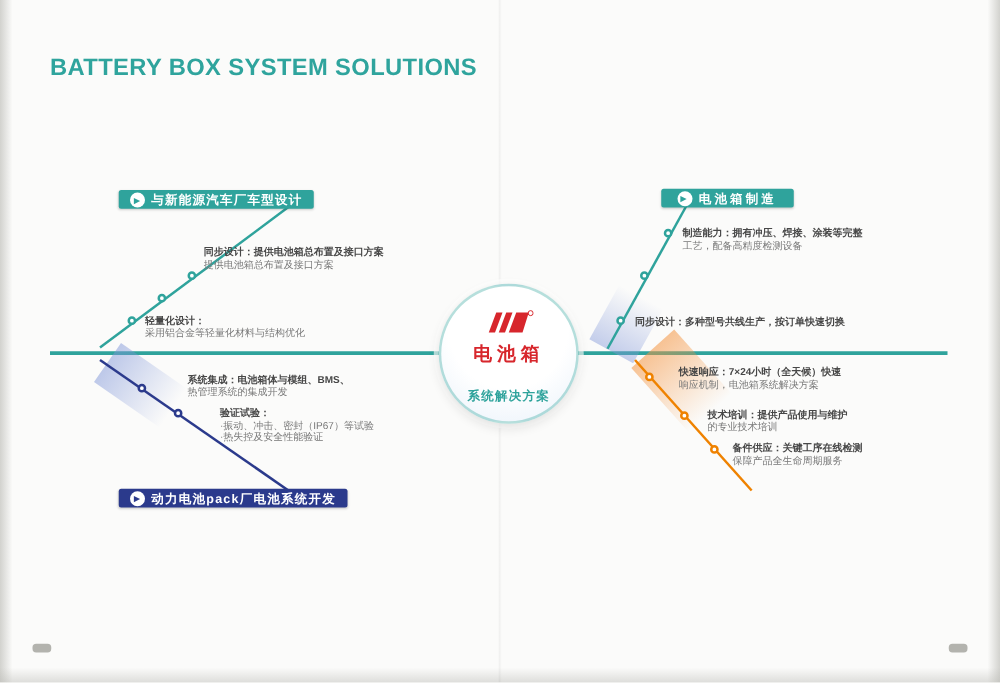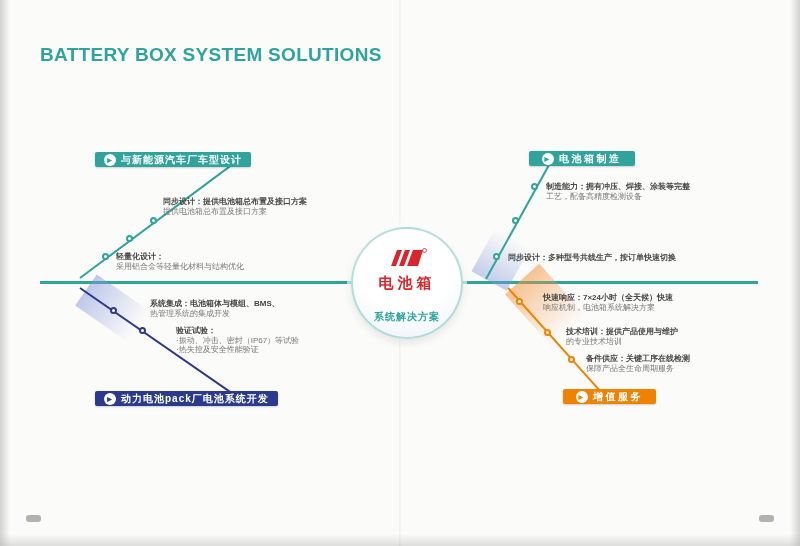--- a/index.html
+++ b/index.html
@@ -113,24 +113,20 @@
     <span>与新能源汽车厂车型设计</span>
   </div>
   <div class="blabel teal wide" style="left:529px;top:151px">
     <span class="bicon">▶</span>
     <span>电池箱制造</span>
   </div>
   <div class="blabel navy" style="left:95px;top:391px">
     <span class="bicon">▶</span>
     <span>动力电池pack厂电池系统开发</span>
   </div>
-  <div class="blabel orange wide" style="left:563px;top:389px">
-    <span class="bicon">▶</span>
-    <span>增值服务</span>
-  </div>
 
   <div class="blk" style="left:163px;top:197px">
     <div class="l0">同步设计：提供电池箱总布置及接口方案</div>
     <div class="ln">提供电池箱总布置及接口方案</div>
   </div>
   <div class="blk" style="left:546px;top:182px">
     <div class="l0">制造能力：拥有冲压、焊接、涂装等完整</div>
     <div class="ln">工艺，配备高精度检测设备</div>
   </div>
 

